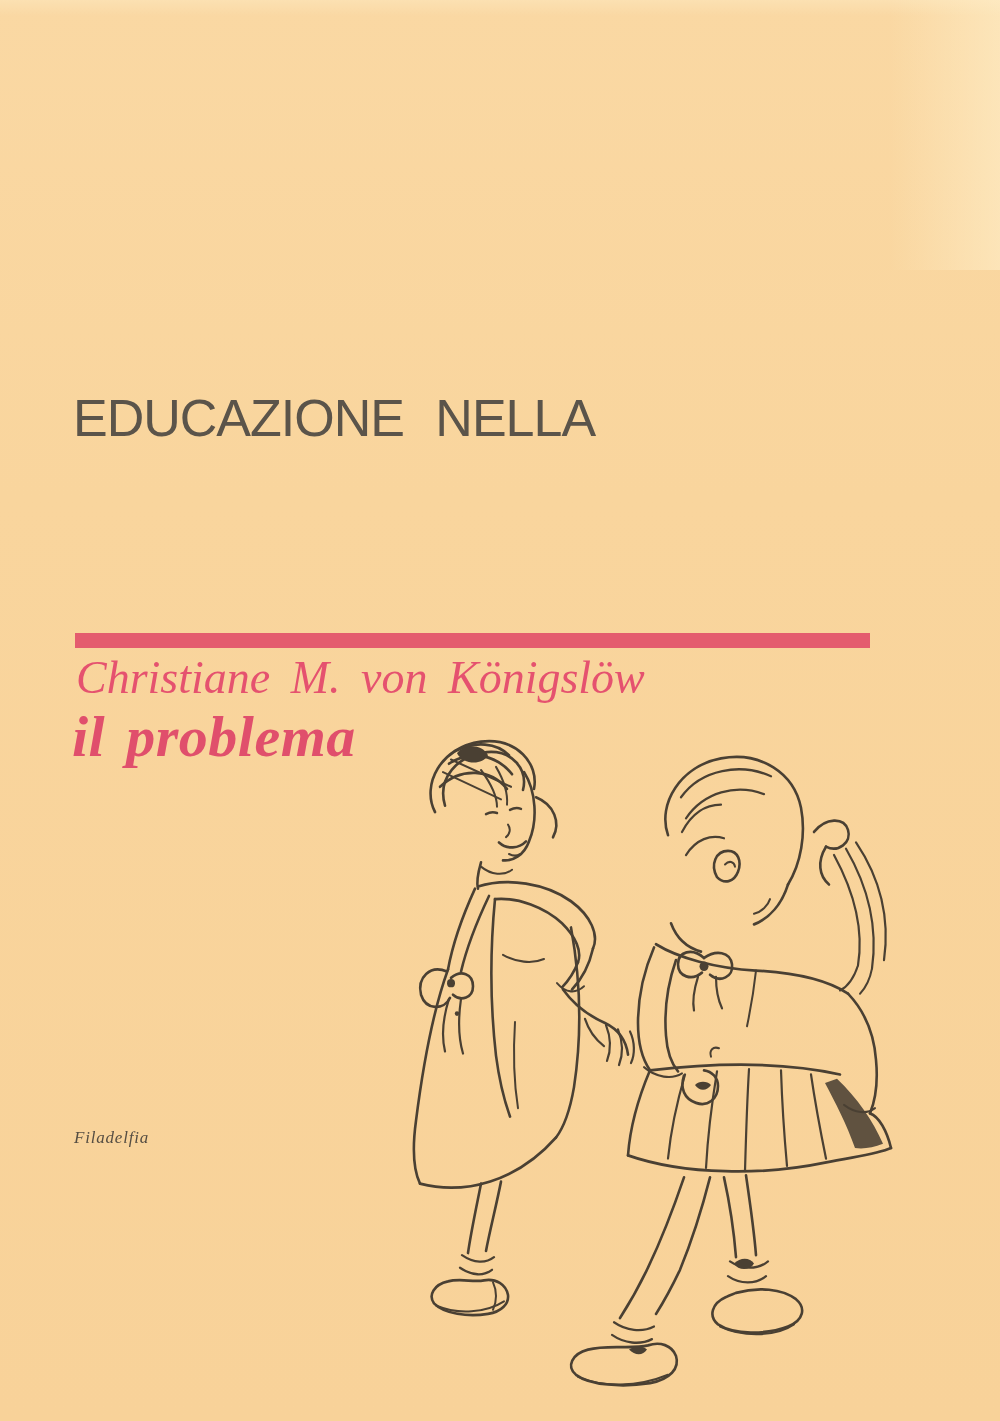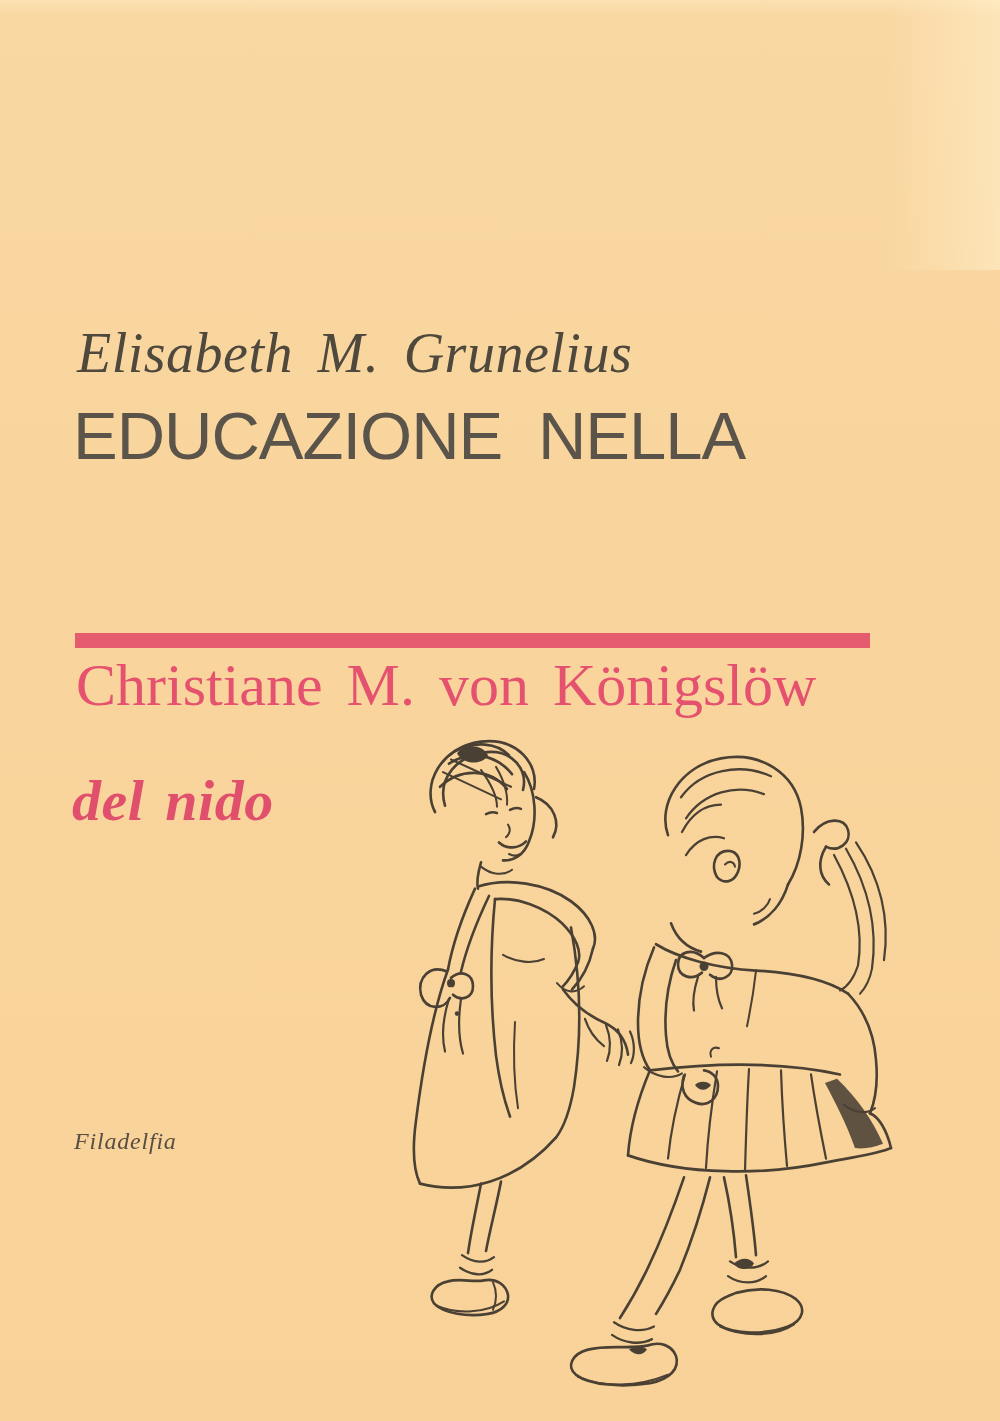--- a/index.html
+++ b/index.html
@@ -21,76 +21,74 @@
     position:absolute;right:0;top:0;width:100%;height:16px;
     background:linear-gradient(to bottom,rgba(255,240,205,0.35),rgba(255,240,205,0));
     pointer-events:none;
   }
   .author{
     position:absolute;left:77px;top:325px;
     font-style:italic;font-size:56px;line-height:1;
     color:#4f483d;letter-spacing:0.5px;word-spacing:10px;white-space:nowrap;
   }
   .title{
-    position:absolute;left:73px;top:398px;
+    position:absolute;left:73px;top:380px;
     font-family:"Liberation Sans",sans-serif;font-weight:300;
-    font-size:67px;line-height:76px;letter-spacing:-1px;word-spacing:18px;
+    font-size:52px;line-height:76px;letter-spacing:-1px;word-spacing:18px;
     color:#5b544a;white-space:nowrap;text-align:right;
   }
   .subtitle{
     position:absolute;left:76px;top:544px;
     font-style:italic;font-size:58px;line-height:1;
     color:#4f483d;letter-spacing:0.5px;word-spacing:8px;white-space:nowrap;
   }
   .divider{
     position:absolute;left:75px;top:633px;width:795px;height:15px;
     background:#e45c6e;
   }
   .contributor{
     position:absolute;left:76px;top:655px;
-    font-size:60px;line-height:1;
+    font-style:italic;font-size:46px;line-height:1;
     color:#e5526f;word-spacing:9px;white-space:nowrap;
   }
   .work-title{
     position:absolute;left:72px;top:705px;
     font-style:italic;font-weight:bold;font-size:58px;line-height:64px;
     color:#e04f6c;letter-spacing:0.5px;word-spacing:6px;white-space:nowrap;
   }
   .publisher{
     position:absolute;left:74px;top:1129px;
-    font-style:italic;font-size:24px;line-height:1;
+    font-style:italic;font-size:17px;line-height:1;
     color:#564e43;letter-spacing:0.8px;
   }
   .illustration{
     position:absolute;left:385px;top:707px;width:515px;height:693px;
   }
   .illustration path, .illustration circle{vector-effect:none;}
 </style>
 </head>
 <body>
 
 <div class="cover">
 
   <div class="scan-light"></div>
   <div class="scan-light2"></div>
 
-  <div class="author">Elisabeth M. Grunelius</div>
 
   <div class="title">
     <span>EDUCAZIONE NELLA</span><br>
   </div>
 
 
   <div class="divider"></div>
 
   <div class="contributor">Christiane M. von Königslöw</div>
 
   <div class="work-title">
-    <br>
-    <span>del nido</span>
+    <span>il problema</span><br>
   </div>
 
   <div class="publisher">Filadelfia</div>
 
   <svg class="illustration" viewBox="0 0 515 660" preserveAspectRatio="none" role="img" aria-label="ink line sketch of two children walking together holding hands">
     <g stroke="#4a4033" fill="none" stroke-width="2.6" stroke-linecap="round" stroke-linejoin="round">
 
       <g>
 
         <path d="M50,100 C36,74 56,38 96,33 C132,29 154,54 149,78"></path>

